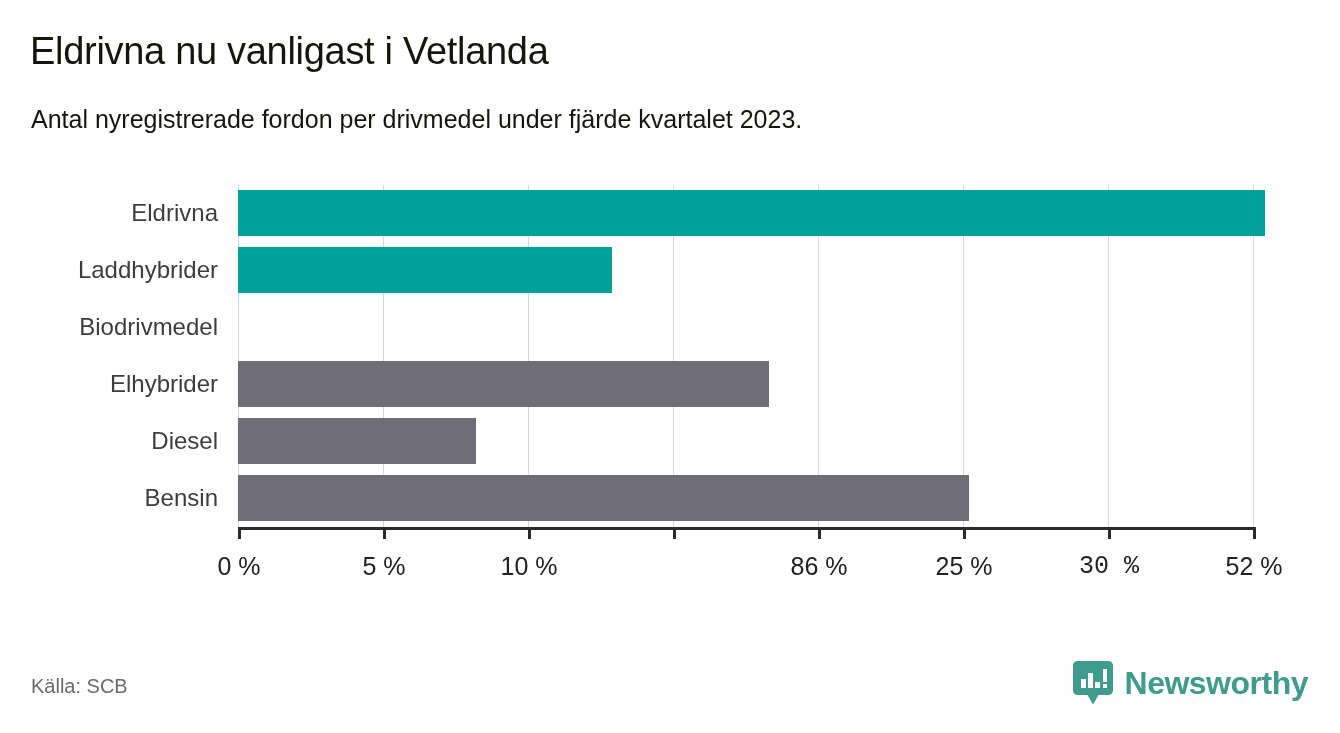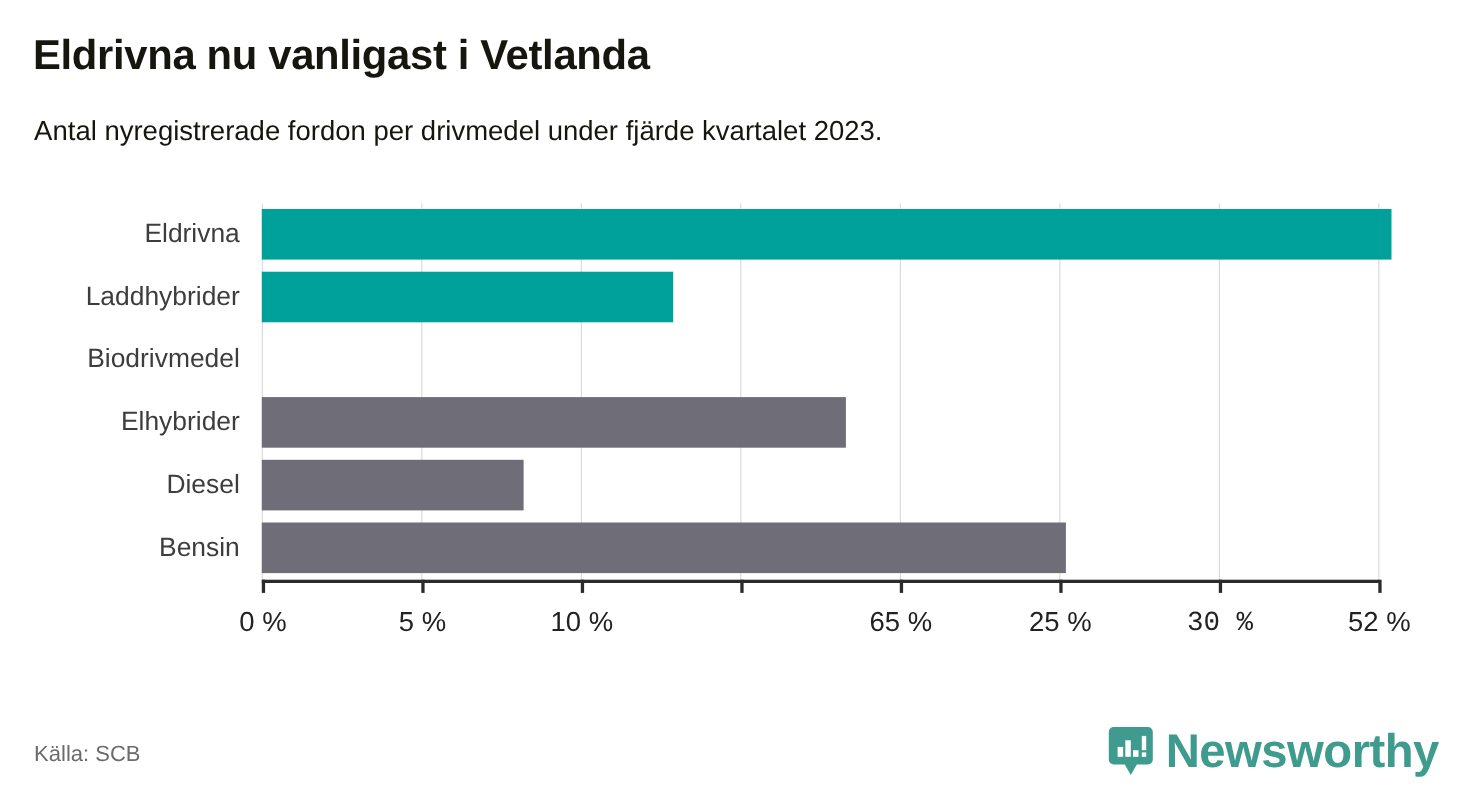--- a/index.html
+++ b/index.html
@@ -15,21 +15,21 @@
     width: 1340px; height: 733px;
     background: #ffffff;
   }
 
   
   #chart-title {
     position: absolute;
     left: 30px; top: 30px;
     width: 1280px;
     font-size: 38px;
-    font-weight: bold;
+    font-weight: normal;
     letter-spacing: -0.3px;
     color: #16160f;
     line-height: 1.15;
     white-space: nowrap;
   }
   #chart-subtitle {
     position: absolute;
     left: 31px; top: 104px;
     width: 1280px;
     font-size: 25px;
@@ -113,21 +113,21 @@
   #logo {
     position: absolute;
     right: 32px; top: 659px;
     height: 48px;
     display: flex;
     align-items: center;
     gap: 11px;
   }
   #logo-mark { width: 42px; height: 46px; display: block; }
   #logo-text {
-    font-size: 43px;
+    font-size: 32px;
     font-weight: bold;
     color: #3f9b8d;
     letter-spacing: -0.5px;
     line-height: 1;
     white-space: nowrap;
   }
 </style>
 </head>
 <body>
 
@@ -167,21 +167,21 @@
       </div>
     <div id="axis-line"></div>
   <div class="tick" style="left: 238px;"></div>
       <div class="xlabel" style="left: 239px;">0 %</div>
       <div class="tick" style="left: 383px;"></div>
       <div class="xlabel" style="left: 384px;">5 %</div>
       <div class="tick" style="left: 528px;"></div>
       <div class="xlabel" style="left: 529px;">10 %</div>
       <div class="tick" style="left: 673px;"></div>
       <div class="tick" style="left: 818px;"></div>
-      <div class="xlabel" style="left: 819px;">65 %</div>
+      <div class="xlabel" style="left: 819px;">86 %</div>
       <div class="tick" style="left: 963px;"></div>
       <div class="xlabel" style="left: 964px;">25 %</div>
       <div class="tick" style="left: 1108px;"></div>
       <div class="xlabel" style="left: 1109px; font-family: Liberation Mono, monospace;">30 %</div>
       <div class="tick" style="left: 1253px;"></div>
       <div class="xlabel" style="left: 1254px;">52 %</div>
       <div class="ylabel" style="top: 199px;">Eldrivna</div>
       <div class="ylabel" style="top: 256px;">Laddhybrider</div>
       <div class="ylabel" style="top: 313px;">Biodrivmedel</div>
       <div class="ylabel" style="top: 370px;">Elhybrider</div>

